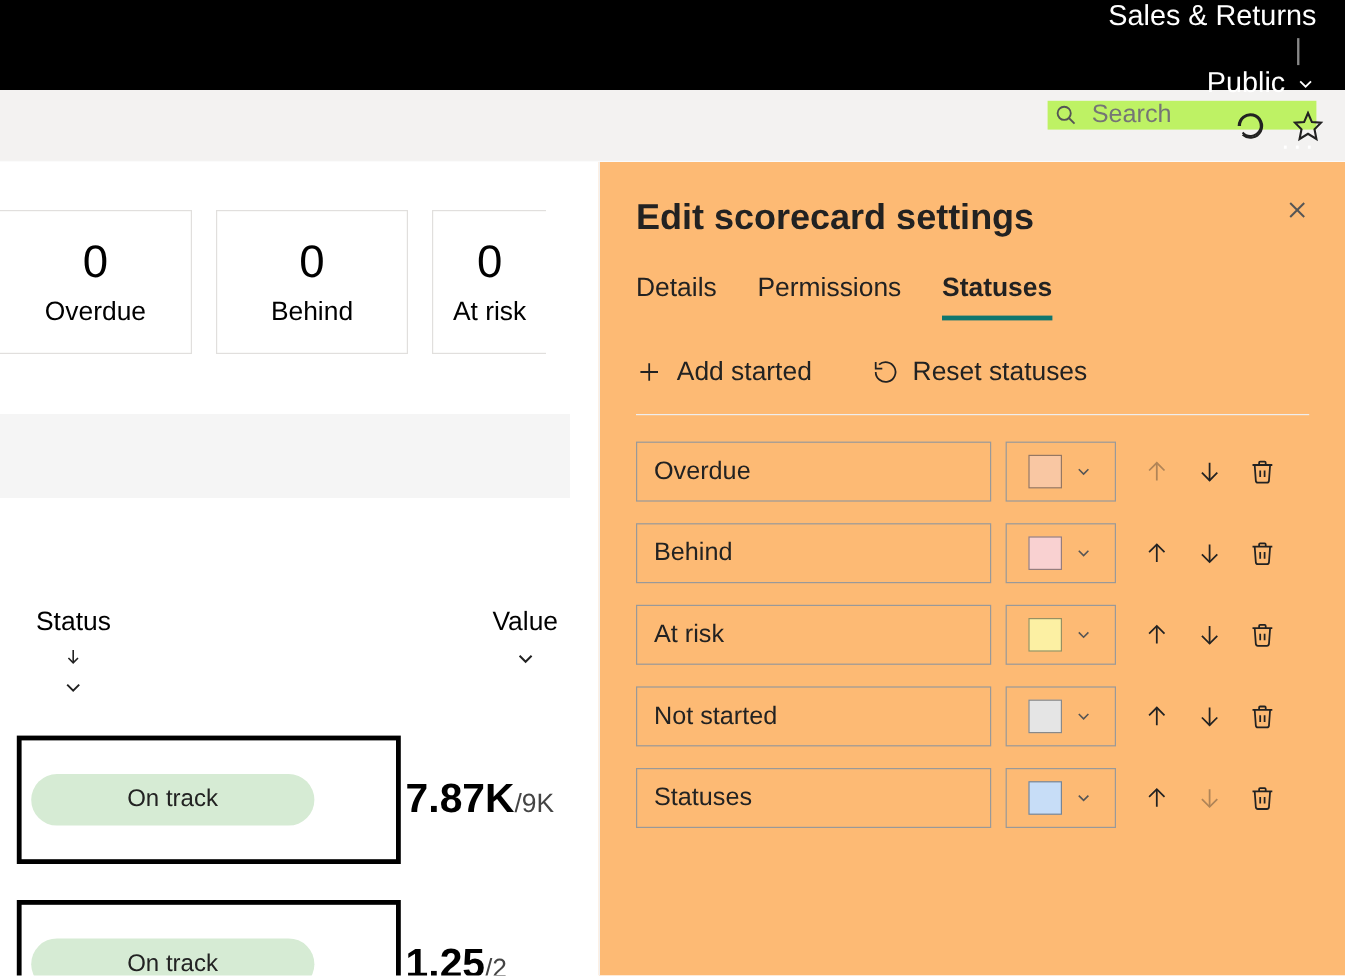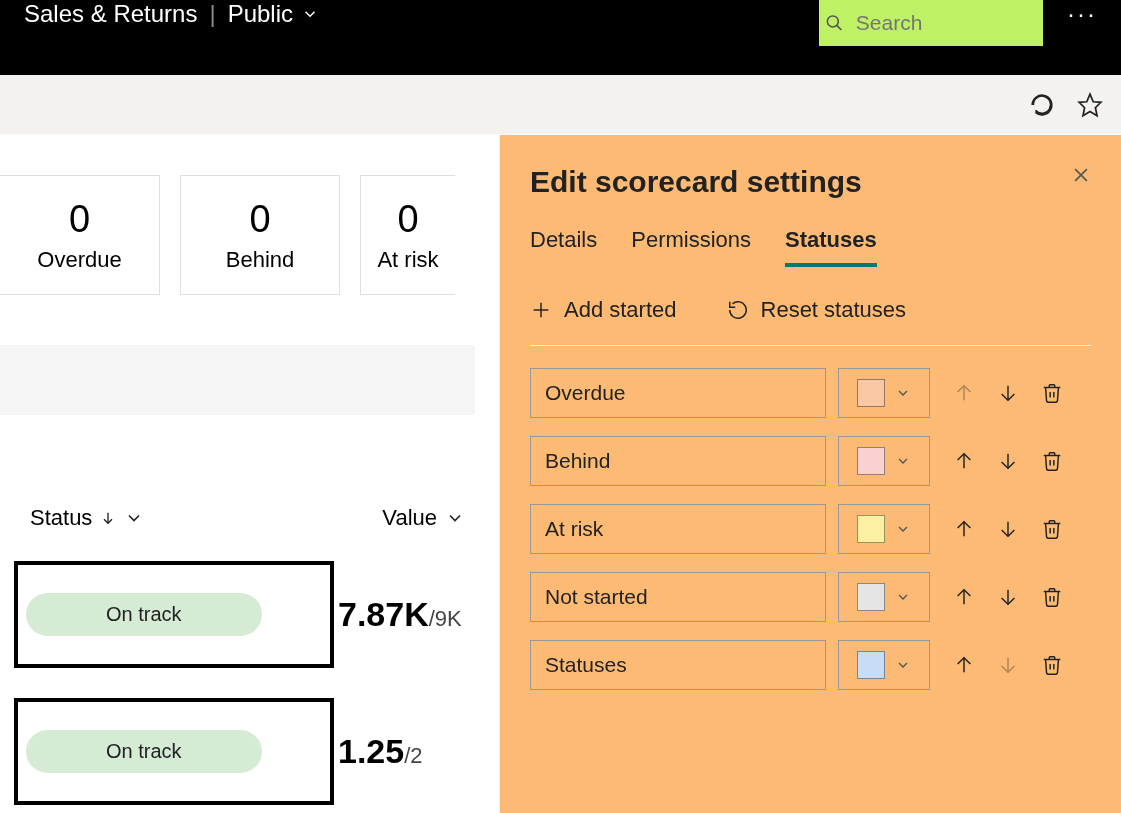--- a/index.html
+++ b/index.html
@@ -1,19 +1,19 @@
 <!DOCTYPE html>
 <html><head>
 <meta charset="utf-8">
 <style>
   * { box-sizing: border-box; margin: 0; padding: 0; }
   html, body { width: 1121px; height: 813px; font-family: "Segoe UI", -apple-system, sans-serif; overflow: hidden; background: #fff; }
 
   
-  .topbar { height: 75px; background: #000; display: flex; align-items: flex-start; padding: 0 24px; color: #fff; }
+  .topbar { height: 75px; background: #000; display: flex; align-items: flex-end; padding: 0 24px; color: #fff; flex-direction: column; }
   .topbar-title { font-size: 24px; font-weight: 400; }
   .topbar-divider { margin: 0 12px; color: #888; font-size: 24px; }
   .topbar-public { font-size: 24px; display: flex; align-items: center; gap: 8px; cursor: pointer; }
   .topbar-spacer { flex: 1; }
   .search-box { width: 224px; height: 46px; background: #bef264; display: flex; align-items: center; padding: 0 6px; gap: 12px; }
   .search-input { border: none; background: transparent; font-size: 21px; color: #666; outline: none; width: 100%; }
   .topbar-more { margin-left: 24px; font-size: 24px; letter-spacing: 2px; cursor: pointer; color: #fff; }
 
   
   .secondbar { height: 60px; background: #f3f2f1; display: flex; align-items: center; justify-content: flex-end; padding: 0 18px; gap: 22px; border-bottom: 1px solid #fbfbfb; }
@@ -27,21 +27,21 @@
   .cards-row { display: flex; gap: 20px; padding: 40px 0 0 0; }
   .stat-card { width: 160px; height: 120px; border: 1px solid #e1dfdd; background: #fff; display: flex; flex-direction: column; align-items: center; justify-content: center; }
   .stat-num { font-size: 38px; font-weight: 400; color: #000; }
   .stat-label { font-size: 22px; color: #000; margin-top: 6px; }
   .stat-card.partial { width: 95px; border-right: none; }
   .stat-card.first { border-left: none; }
 
   .grey-strip { height: 70px; background: #f5f5f5; margin-top: 50px; }
 
   .col-headers { display: flex; padding: 90px 0 0 30px; gap: 200px; }
-  .col-header { font-size: 22px; color: #000; display: flex; align-items: center; gap: 8px; }
+  .col-header { font-size: 22px; color: #000; display: flex; align-items: center; gap: 8px; flex-direction: column; }
   .col-header.value { margin-left: auto; margin-right: 10px; }
 
   .data-row { display: flex; align-items: center; margin-top: 30px; padding-left: 14px; }
   .status-cell { width: 320px; border: 4px solid #000000; padding: 28px 8px; display: flex; }
   .status-pill { background: #d6ebd4; border-radius: 22px; padding: 10px 80px; font-size: 20px; color: #222; }
   .value-cell { margin-left: 4px; display: flex; align-items: baseline; }
   .value-main { font-size: 34px; font-weight: 600; color: #000; }
   .value-denom { font-size: 22px; color: #444; }
 
   

